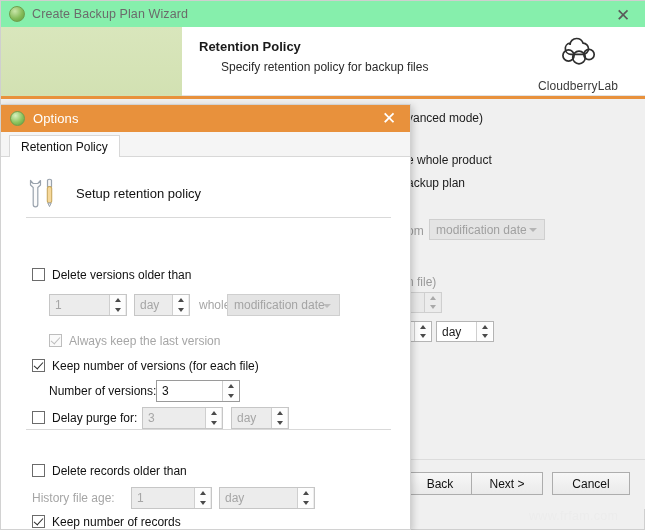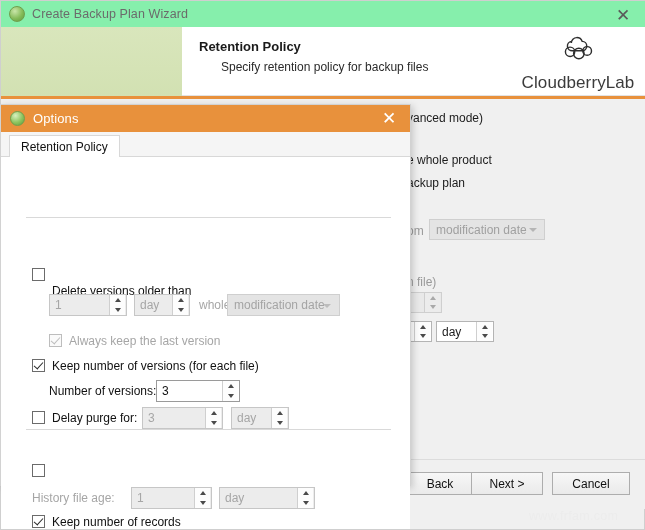--- a/index.html
+++ b/index.html
@@ -63,21 +63,21 @@
   #wizard-header-sub {
     position: absolute; left: 220px; top: 33px;
     font-size: 12px; color: #2b2b2b;
   }
   #wizard-logo {
     position: absolute; right: 12px; top: 6px;
     width: 112px; height: 60px;
     display: flex; flex-direction: column; align-items: center;
   }
   #wizard-logo-text {
-    font-size: 17px; color: #3b3b3b; margin-top: 10px; letter-spacing: .1px;
+    font-size: 12px; color: #3b3b3b; margin-top: 10px; letter-spacing: .1px;
   }
 
   #wizard-orange-rule {
     position: absolute; left: 0; top: 95px; width: 645px; height: 3px;
     background: #e8913c;
   }
 
   
   #wizard-body {
     position: absolute; left: 0; top: 98px;
@@ -150,21 +150,21 @@
 
   #watermark {
     position: absolute; left: 528px; top: 508px;
     font-size: 12.5px; color: #ececec; letter-spacing: .3px;
   }
 
   
   #options-dialog {
     position: absolute;
     left: 0; top: 104px;
-    width: 411px; height: 382px;
+    width: 411px; height: 426px;
     background: #ffffff;
     border: 1px solid #d2d2d2;
     box-shadow: 2px 2px 7px rgba(0,0,0,.18);
   }
   #options-titlebar {
     position: absolute; left: 0; top: 0;
     width: 409px; height: 27px;
     background: #e8913c;
     display: flex; align-items: center;
   }
@@ -350,24 +350,37 @@
     <span id="options-title-text">Options</span>
     <span id="options-close">✕</span>
   </div>
 
   <div id="options-tabstrip">
     <div id="tab-retention-policy">Retention Policy</div>
   </div>
 
   <div id="options-content">
 
+    <div id="setup-heading">
+      <svg width="34" height="32" viewBox="0 0 34 32">
+        <g fill="#fbfbfb" stroke="#9aa3ad" stroke-width="1.2" stroke-linejoin="round">
+          <path d="M4.5 3.5 L4.5 8 L7.2 10.5 L7.2 27.5 a2.3 2.3 0 0 0 4.6 0 L11.8 10.5 L14.5 8 L14.5 3.5 L11.8 6.5 L9.5 6.5 L7.2 6.5 Z"></path>
+        </g>
+        <g>
+          <path d="M21.5 3.2 a2.6 2.6 0 0 1 4 0 L25.5 9.5 L21.5 9.5 Z" fill="#f6f6f6" stroke="#9aa3ad" stroke-width="1.2"></path>
+          <rect x="21.3" y="9.5" width="4.4" height="16.5" rx="2.2" fill="#f6d89a" stroke="#c9a95f" stroke-width="1.1"></rect>
+          <path d="M21.8 26 L25.2 26 L23.5 29.6 Z" fill="#e9e9e9" stroke="#9aa3ad" stroke-width="1"></path>
+        </g>
+      </svg>
+      <span id="setup-heading-label">Setup retention policy</span>
+    </div>
     <div id="heading-rule"></div>
 
     <span class="cb" style="left:31px; top:111px;"></span>
-    <span class="lbl" style="left:51px; top:111px;margin-top:16px;">Delete versions older than</span>
+    <span class="lbl" style="left:51px; top:111px;">Delete versions older than</span>
 
     <div class="od-spin disabled" style="left:48px; top:137px; width:78px;">
       <span>1</span>
       <span class="spin-btns">
           <span class="up"></span>
           <span class="dn"></span>
         </span>
     </div>
     <div class="od-spin disabled" style="left:133px; top:137px; width:56px;">
       <span>day</span>
@@ -411,20 +424,21 @@
       <span class="spin-btns">
           <span class="up"></span>
           <span class="dn"></span>
         </span>
     </div>
 
     <div id="history-rule"></div>
 
 
     <span class="cb" style="left:31px; top:307px;"></span>
+    <span class="lbl" style="left:51px; top:307px;">Delete records older than</span>
 
     <span class="lbl disabled" style="left:31px; top:334px;">History file age:</span>
     <div class="od-spin disabled" style="left:130px; top:330px; width:81px;">
       <span>1</span>
       <span class="spin-btns">
           <span class="up"></span>
           <span class="dn"></span>
         </span>
     </div>
     <div class="od-spin disabled" style="left:218px; top:330px; width:96px;">

